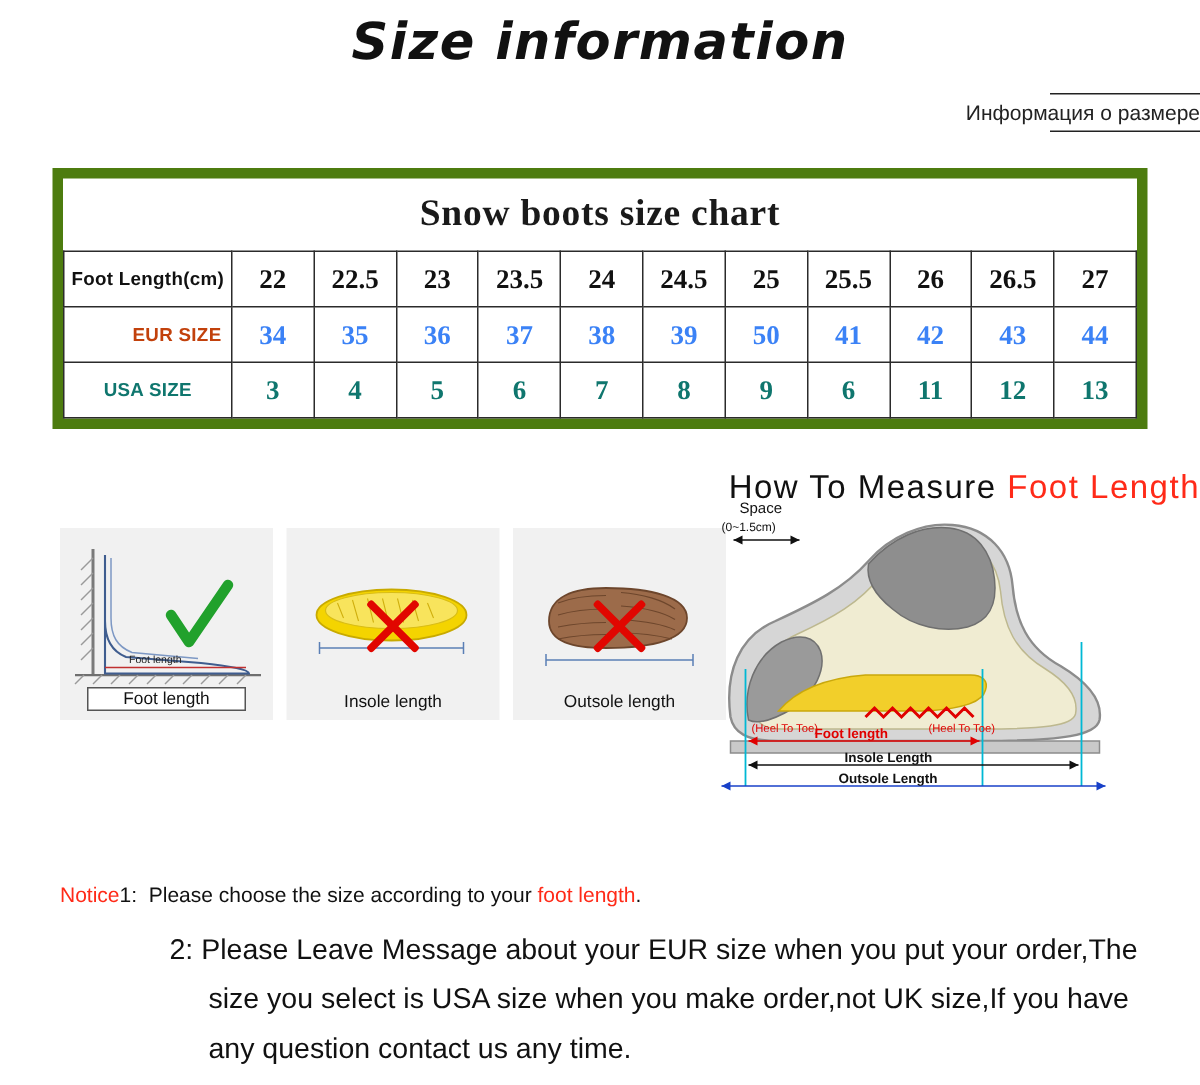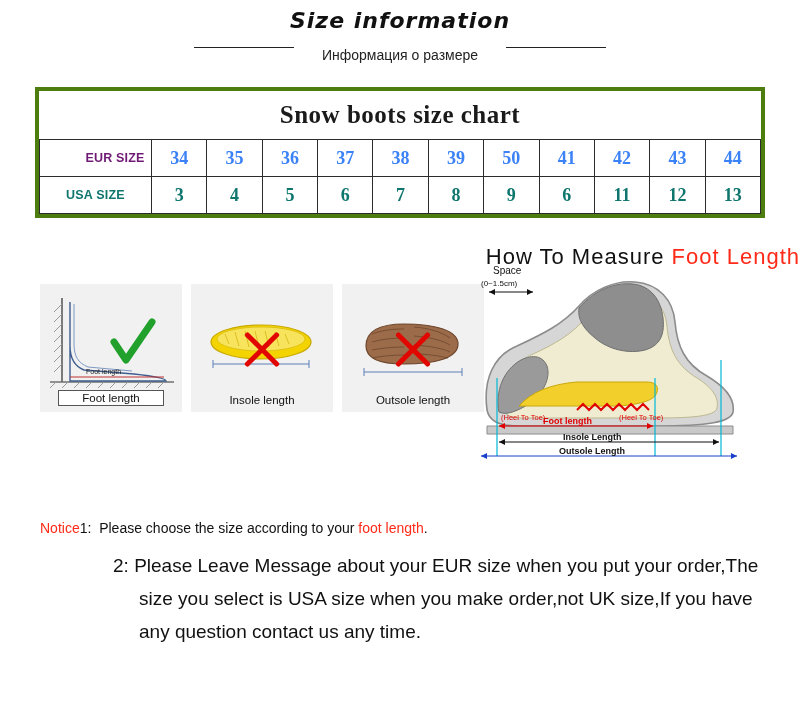--- a/index.html
+++ b/index.html
@@ -11,43 +11,44 @@
     font-family: "Liberation Sans", sans-serif;
     color: #1a1a1a;
     position: relative;
     overflow: hidden;
   }
 
   
   .header { text-align:center; padding-top: 8px; }
   .header-title {
     font-family: "DejaVu Sans", sans-serif;
-    font-size: 22px;
+    font-size: 34px;
     font-style: italic;
     font-weight: bold;
     letter-spacing: 1px;
     color: #111;
   }
   .header-sub-wrap {
-    display:flex; align-items:flex-start; justify-content:center;
-    gap: 28px;
+    display:flex; align-items:flex-end; justify-content:center;
+    gap: 4px;
     margin-top: 14px;
+    flex-direction: column;
   }
   .header-sub-wrap .rule {
     height: 1px; background:#222; width: 100px;
   }
   .header-sub {
     font-size: 14px; color:#222;
     font-family: "Liberation Sans", sans-serif;
   }
 
   
   .table-wrap {
     margin: 24px 35px 0 35px;
-    border: 4px solid #4d7c0f;
+    border: 7px solid #4d7c0f;
   }
   .table-title {
     text-align:center;
     font-family: "Liberation Serif", serif;
     font-weight: bold;
     font-size: 25px;
     padding: 10px 0 10px 0;
     letter-spacing: .5px;
   }
   table.size {
@@ -64,21 +65,21 @@
     font-family: "Liberation Serif", serif;
   }
   table.size td.rowhead {
     font-family: "Liberation Sans", sans-serif;
     font-size: 12.5px;
     font-weight: bold;
     width: 112px;
     letter-spacing: .2px;
   }
   table.size tr.eur td { color: #3b82f6; }
-  table.size tr.eur td.rowhead { color:#701a75;padding-left:40px; }
+  table.size tr.eur td.rowhead { color:#c2410c;padding-left:40px; }
   table.size tr.foot td { color:#111; }
   table.size tr.usa td { color:#0f766e; }
 
   
   .howto {
     margin: 26px 0 0 34px;
     font-size: 22px;
     letter-spacing: 1px;
     font-family: "Liberation Sans", sans-serif;
     color:#111;
@@ -167,20 +168,34 @@
     <div class="rule"></div>
     <div class="header-sub">Информация о размере</div>
     <div class="rule"></div>
   </div>
 </div>
 
 <div class="table-wrap">
   <div class="table-title">Snow boots size chart</div>
   <table class="size">
     <tbody>
+        <tr class="foot">
+      <td class="rowhead">Foot Length(cm)</td>
+      <td>22</td>
+      <td>22.5</td>
+      <td>23</td>
+      <td>23.5</td>
+      <td>24</td>
+      <td>24.5</td>
+      <td>25</td>
+      <td>25.5</td>
+      <td>26</td>
+      <td>26.5</td>
+      <td>27</td>
+    </tr>
     <tr class="eur">
       <td class="rowhead">EUR SIZE</td>
       <td>34</td>
       <td>35</td>
       <td>36</td>
       <td>37</td>
       <td>38</td>
       <td>39</td>
       <td>50</td>
       <td>41</td>

